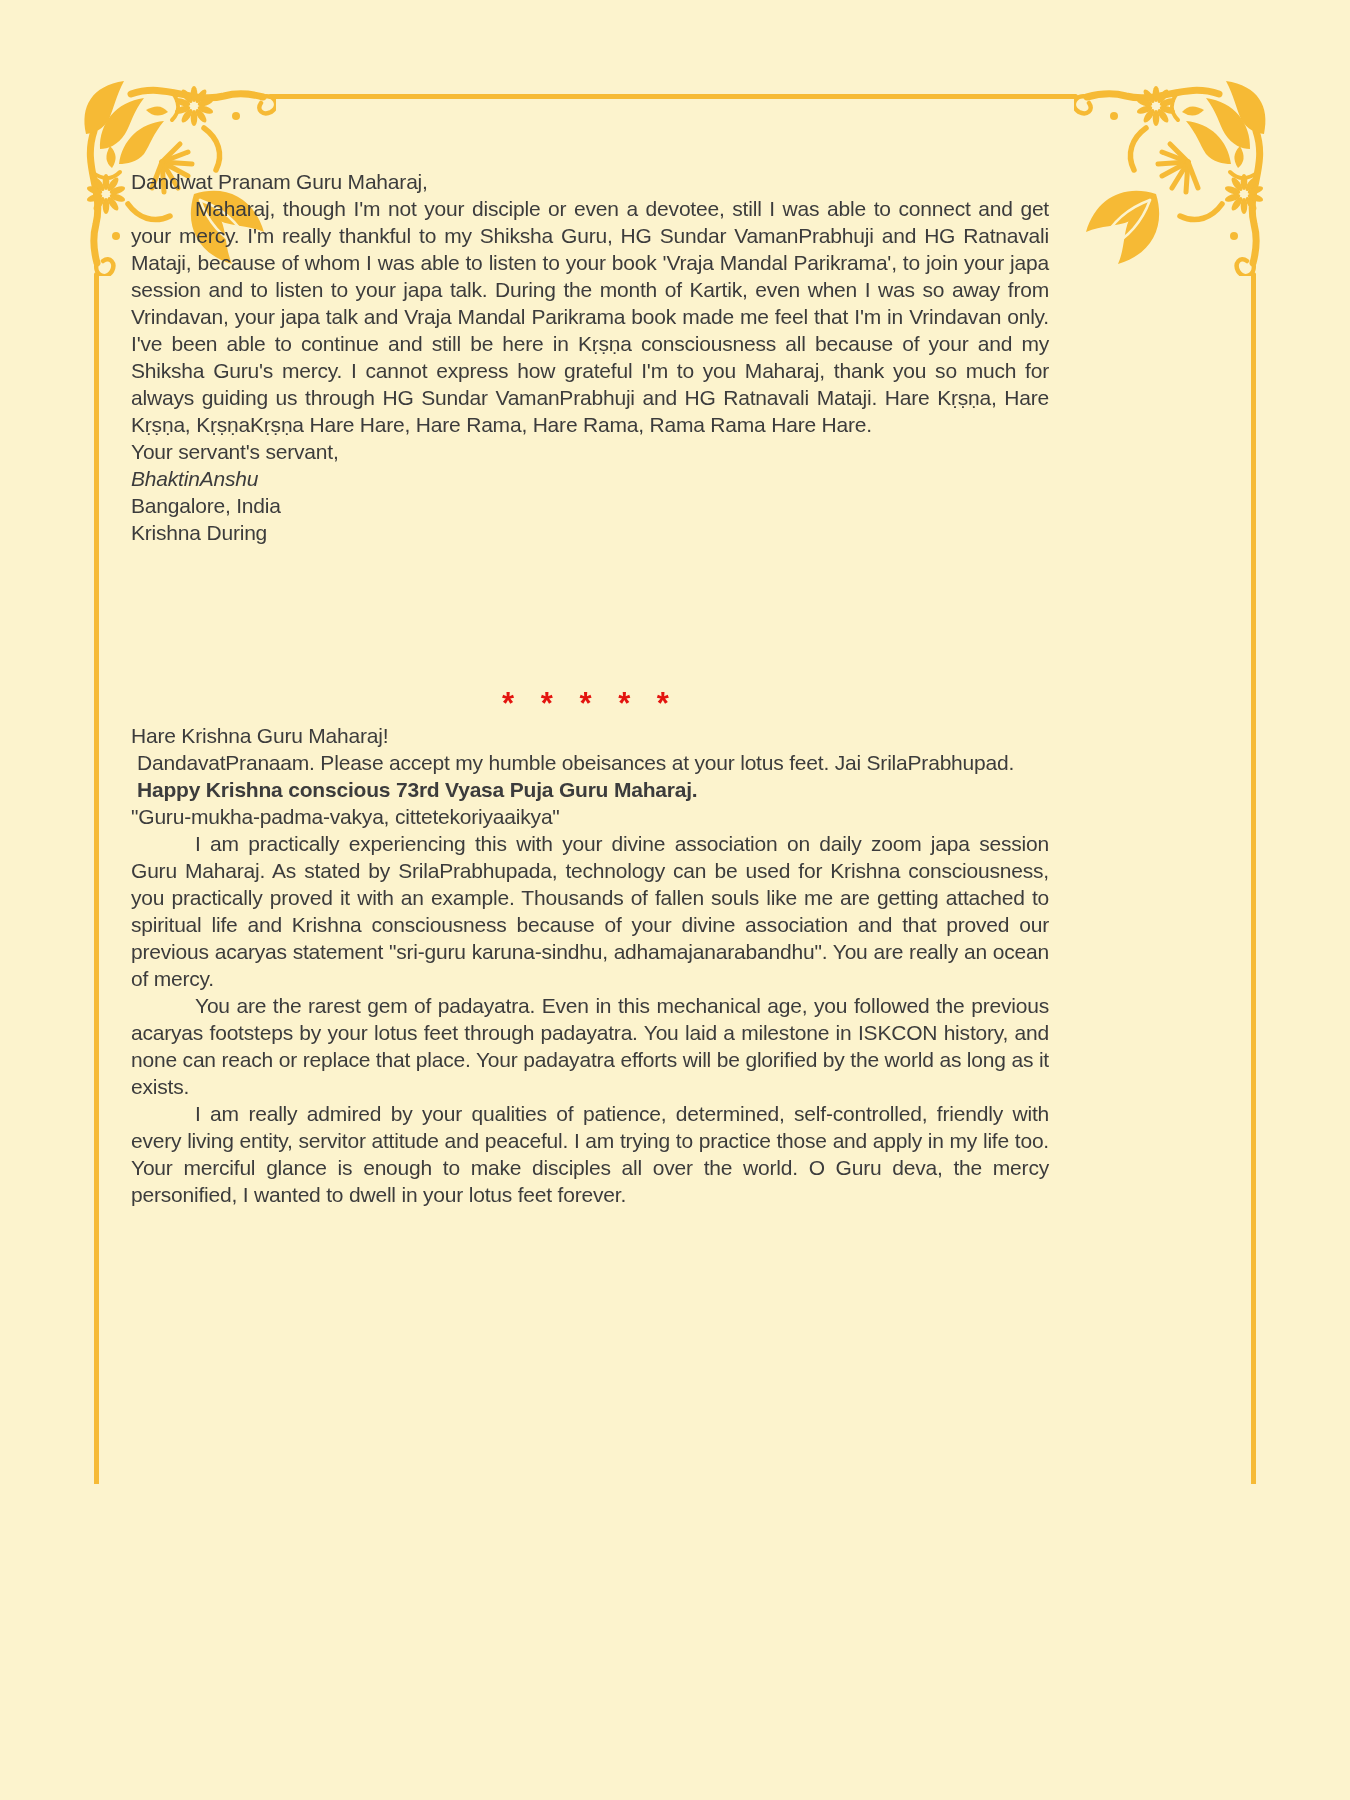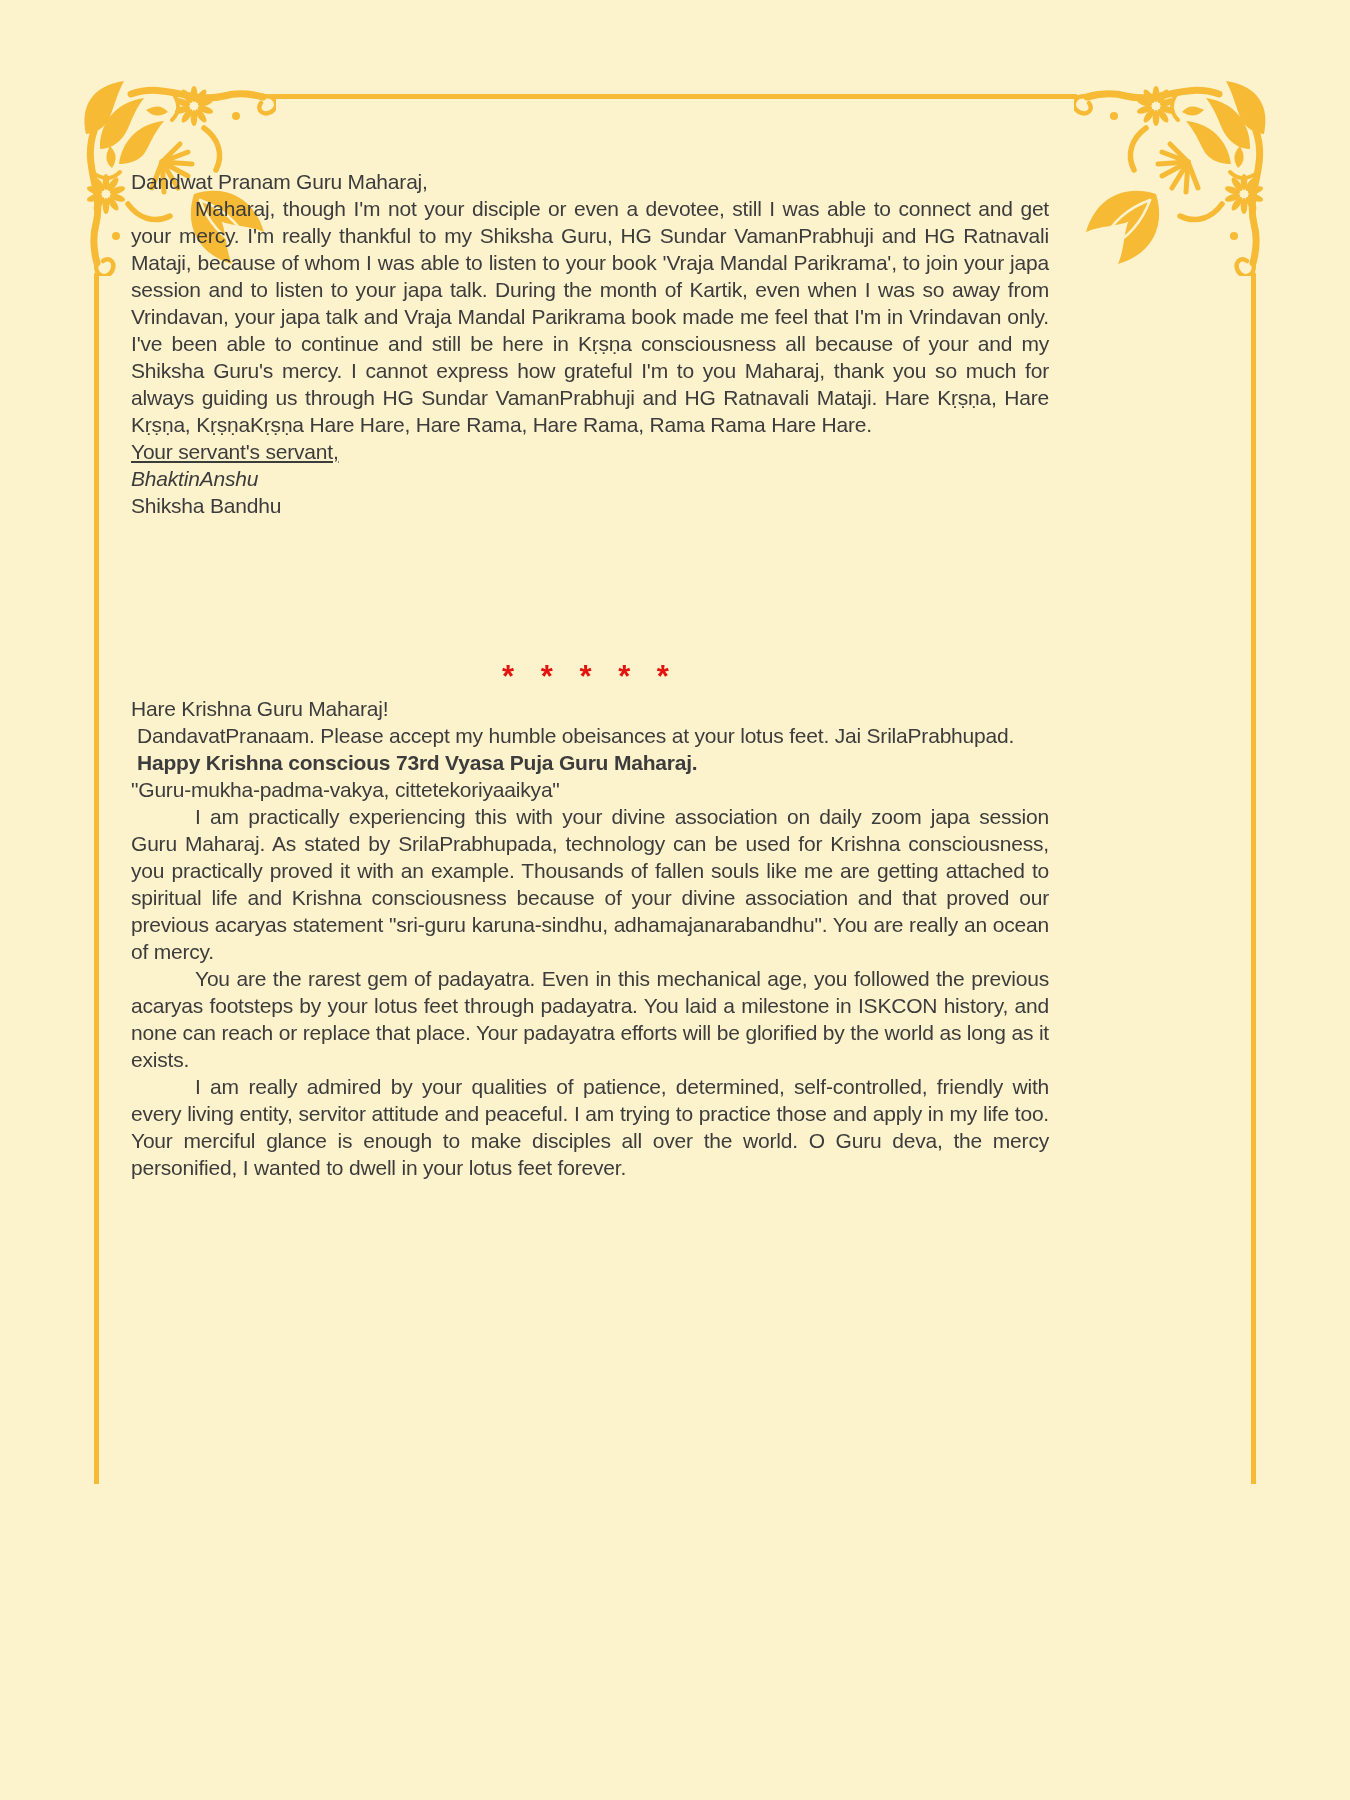--- a/index.html
+++ b/index.html
@@ -42,21 +42,21 @@
     line-height: 27px;
     letter-spacing: -0.2px;
   }
   .content p { margin: 0; }
   .para {
     text-align: justify;
     text-indent: 64px;
   }
   .salutation      { margin: 0; }
   .body-para       { margin-top: 42px; }
-  .closing         { margin-top: 38px; text-decoration: underline; }
+  .closing         { margin-top: 38px; }
   .sig-name        { margin-top: 6px; font-style: italic; }
   .sig-loc         { margin-top: 0; }
   .sig-title       { margin-top: 10px; }
   .separator {
     margin-top: 140px;
     text-align: center;
     color: #E3140F;
     font-size: 31px;
     font-weight: bold;
     letter-spacing: 9px;
@@ -179,21 +179,22 @@
   <div class="border-line top"></div>
   <div class="border-line bottom"></div>
   <div class="border-line left"></div>
   <div class="border-line right"></div>
 
   <div class="content">
     <p class="salutation">Dandwat Pranam Guru Maharaj,</p>
     <p class="para body-para">Maharaj, though I'm not your disciple or even a devotee, still I was able to connect and get your mercy. I'm really thankful to my Shiksha Guru, HG Sundar VamanPrabhuji and HG Ratnavali Mataji, because of whom I was able to listen to your book 'Vraja Mandal Parikrama', to join your japa session and to listen to your japa talk. During the month of Kartik, even when I was so away from Vrindavan, your japa talk and Vraja Mandal Parikrama book made me feel that I'm in Vrindavan only. I've been able to continue and still be here in Kṛṣṇa consciousness all because of your and my Shiksha Guru's mercy. I cannot express how grateful I'm to you Maharaj, thank you so much for always guiding us through HG Sundar VamanPrabhuji and HG Ratnavali Mataji. Hare Kṛṣṇa, Hare Kṛṣṇa, KṛṣṇaKṛṣṇa Hare Hare, Hare Rama, Hare Rama, Rama Rama Hare Hare.</p>
     <p class="closing">Your servant's servant,</p>
     <p class="sig-name">BhaktinAnshu</p>
-    <p class="sig-title">Shiksha Bandhu</p>
+    <p class="sig-loc">Bangalore, India</p>
+    <p class="sig-title">Krishna During</p>
 
     <div class="separator">* * * * *</div>
 
     <p class="salutation2">Hare Krishna Guru Maharaj!</p>
     <p class="obeisance">DandavatPranaam. Please accept my humble obeisances at your lotus feet. Jai SrilaPrabhupad.</p>
     <p class="greeting">Happy Krishna conscious 73rd Vyasa Puja Guru Maharaj.</p>
     <p class="quote">"Guru-mukha-padma-vakya, cittetekoriyaaikya"</p>
     <p class="para para2">I am practically experiencing this with your divine association on daily zoom japa session Guru Maharaj. As stated by SrilaPrabhupada, technology can be used for Krishna consciousness, you practically proved it with an example. Thousands of fallen souls like me are getting attached to spiritual life and Krishna consciousness because of your divine association and that proved our previous acaryas statement "sri-guru karuna-sindhu, adhamajanarabandhu". You are really an ocean of mercy.</p>
     <p class="para para4">You are the rarest gem of padayatra. Even in this mechanical age, you followed the previous acaryas footsteps by your lotus feet through padayatra. You laid a milestone in ISKCON history, and none can reach or replace that place. Your padayatra efforts will be glorified by the world as long as it exists.</p>
     <p class="para para3">I am really admired by your qualities of patience, determined, self-controlled, friendly with every living entity, servitor attitude and peaceful. I am trying to practice those and apply in my life too. Your merciful glance is enough to make disciples all over the world. O Guru deva, the mercy personified, I wanted to dwell in your lotus feet forever.</p>

